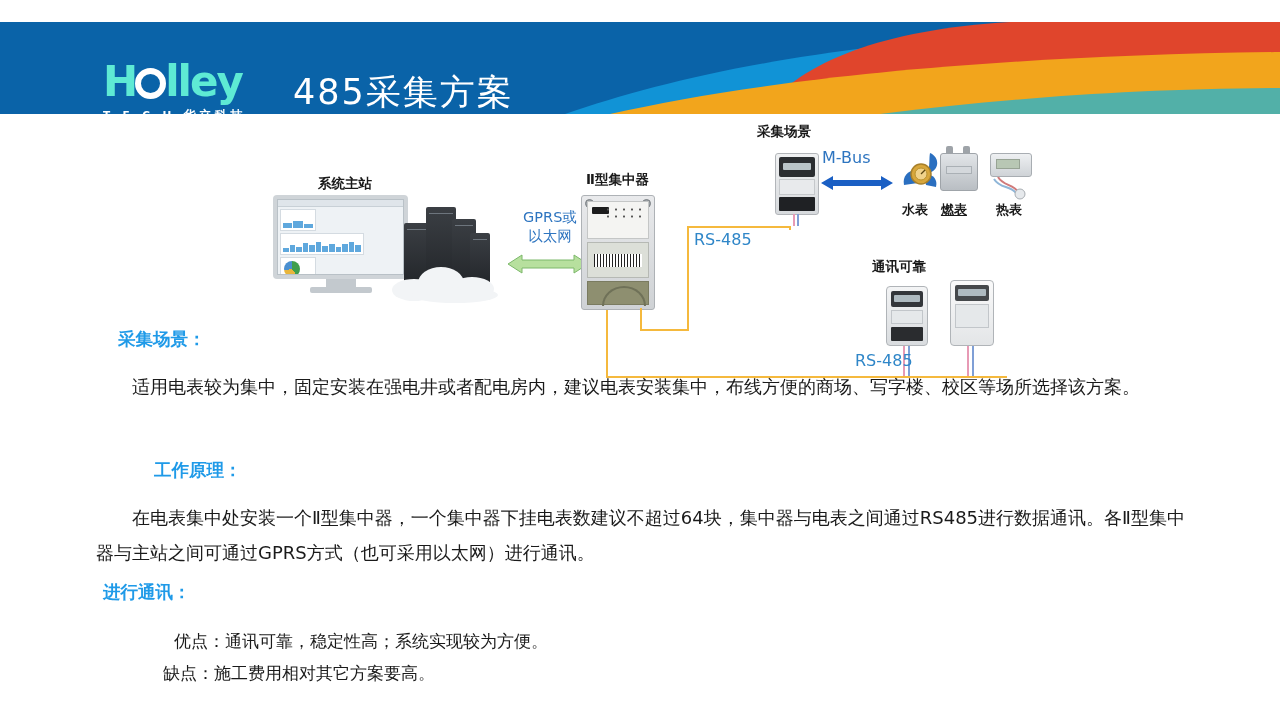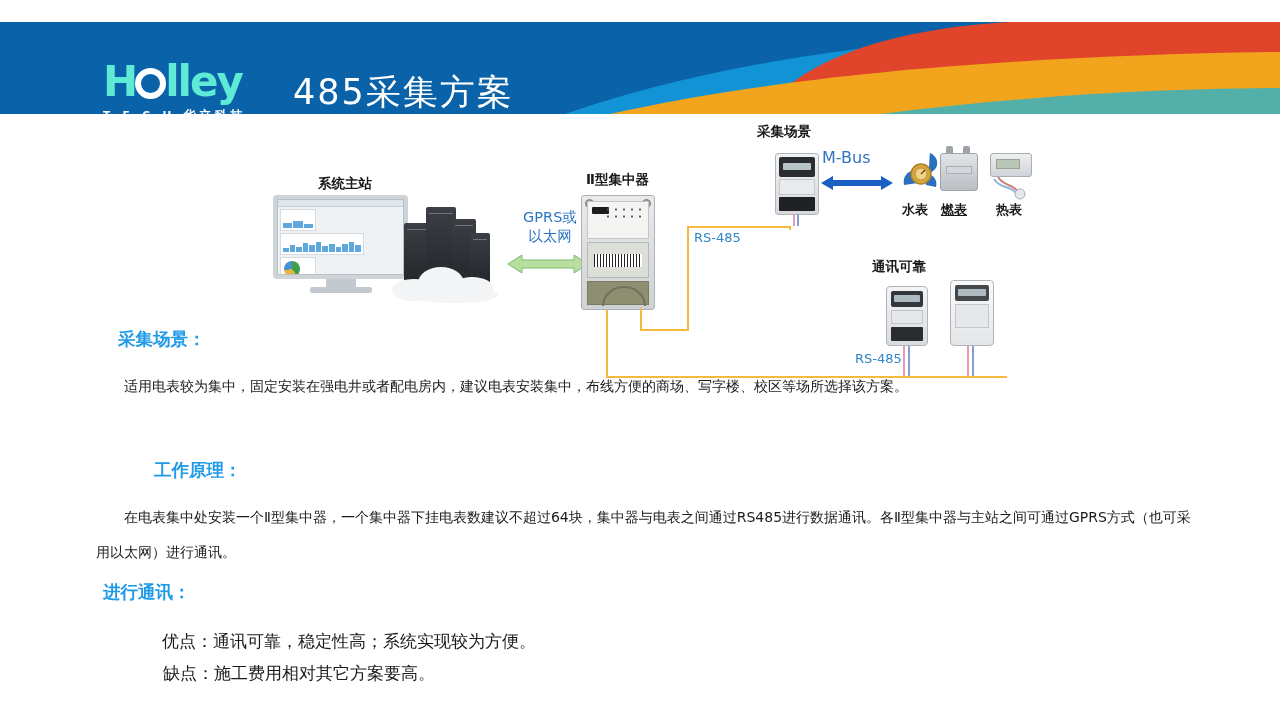--- a/index.html
+++ b/index.html
@@ -34,21 +34,21 @@
   .title{
     position:absolute;left:293px;top:47px;color:#ffffff;
     font-size:35px;font-weight:500;letter-spacing:2px;white-space:nowrap;
   }
 
   
   .diagram{position:absolute;left:0;top:113px;width:1280px;height:250px;}
   .dlabel{position:absolute;color:#1a1a1a;font-size:13.5px;font-weight:bold;white-space:nowrap;}
   .dlabel.small{font-size:13px;}
   .netlabel{position:absolute;color:#2e75c0;font-size:16px;font-weight:500;white-space:nowrap;}
-  .netlabel.blue485{color:#2f86c8;font-size:13px;}
+  .netlabel.blue485{color:#2f86c8;font-size:16px;}
   .gprs{position:absolute;color:#2e75c0;font-size:14.5px;line-height:19px;text-align:center;white-space:nowrap;}
 
   
   .monitor{position:absolute;left:273px;top:82px;width:135px;height:98px;}
   .mon-screen{width:135px;height:84px;background:#cfd4d8;border-radius:4px;padding:4px;box-sizing:border-box;}
   .mon-inner{width:100%;height:100%;background:#eef2f5;border:1px solid #b9c1c7;box-sizing:border-box;position:relative;overflow:hidden;}
   .mon-top{height:6px;background:#dfe5ea;border-bottom:1px solid #c8d0d6;}
   .mon-grid{display:flex;flex-wrap:wrap;gap:2px;padding:2px;}
   .mcard{background:#ffffff;border:1px solid #d4dbe1;box-sizing:border-box;position:relative;overflow:hidden;}
   .bars{position:absolute;bottom:2px;left:2px;right:2px;height:60%;display:flex;align-items:flex-end;gap:1px;}
@@ -107,21 +107,21 @@
   .wire{position:absolute;background:#f5b93d;}
   .wirev{position:absolute;background:#f5b93d;width:2px;}
   .pinkwire{position:absolute;width:1.5px;background:#e79ab5;}
   .bluewire{position:absolute;width:1.5px;background:#7f9fd6;}
 
   .arrow-green{position:absolute;}
   .arrow-blue{position:absolute;}
 
   
   .section-head{position:absolute;color:#1f9ae8;font-size:17.5px;font-weight:bold;white-space:nowrap;}
-  .para{position:absolute;color:#1a1a1a;font-size:14px;line-height:35px;text-indent:2em;}
+  .para{position:absolute;color:#1a1a1a;font-size:18px;line-height:35px;text-indent:2em;}
   .bullet{position:absolute;color:#1a1a1a;font-size:17px;line-height:32px;white-space:nowrap;}
 </style>
 </head>
 <body>
 
 <div class="banner">
   <svg width="1280" height="92" viewBox="0 0 1280 92">
     <rect x="0" y="0" width="1280" height="92" fill="#0a63a8"></rect>
     <path d="M1280,0 L1280,92 L565,92 C700,46 880,8 1280,0 Z" fill="#1193d6"></path>
     <path d="M1280,0 L1280,92 L880,92 C980,40 1080,10 1280,0 Z" fill="#1193d6"></path>
@@ -292,14 +292,14 @@
   <div class="netlabel blue485" style="left:855px;top:238px;">RS-485</div>
 </div>
 
 <div class="section-head" style="left:118px;top:327px;">采集场景：</div>
 <div class="para" style="left:96px;top:369px;width:1100px;">适用电表较为集中，固定安装在强电井或者配电房内，建议电表安装集中，布线方便的商场、写字楼、校区等场所选择该方案。</div>
 
 <div class="section-head" style="left:118px;top:458px;margin-left:36px;">工作原理：</div>
 <div class="para" style="left:96px;top:500px;width:1100px;">在电表集中处安装一个Ⅱ型集中器，一个集中器下挂电表数建议不超过64块，集中器与电表之间通过RS485进行数据通讯。各Ⅱ型集中器与主站之间可通过GPRS方式（也可采用以太网）进行通讯。</div>
 
 <div class="section-head" style="left:103px;top:580px;">进行通讯：</div>
-<div class="bullet" style="left:162px;top:625px;text-align:center;">优点：通讯可靠，稳定性高；系统实现较为方便。</div>
+<div class="bullet" style="left:174px;top:625px;text-align:center;">优点：通讯可靠，稳定性高；系统实现较为方便。</div>
 <div class="bullet" style="left:163px;top:657px;">缺点：施工费用相对其它方案要高。</div>
 
 </body></html>

